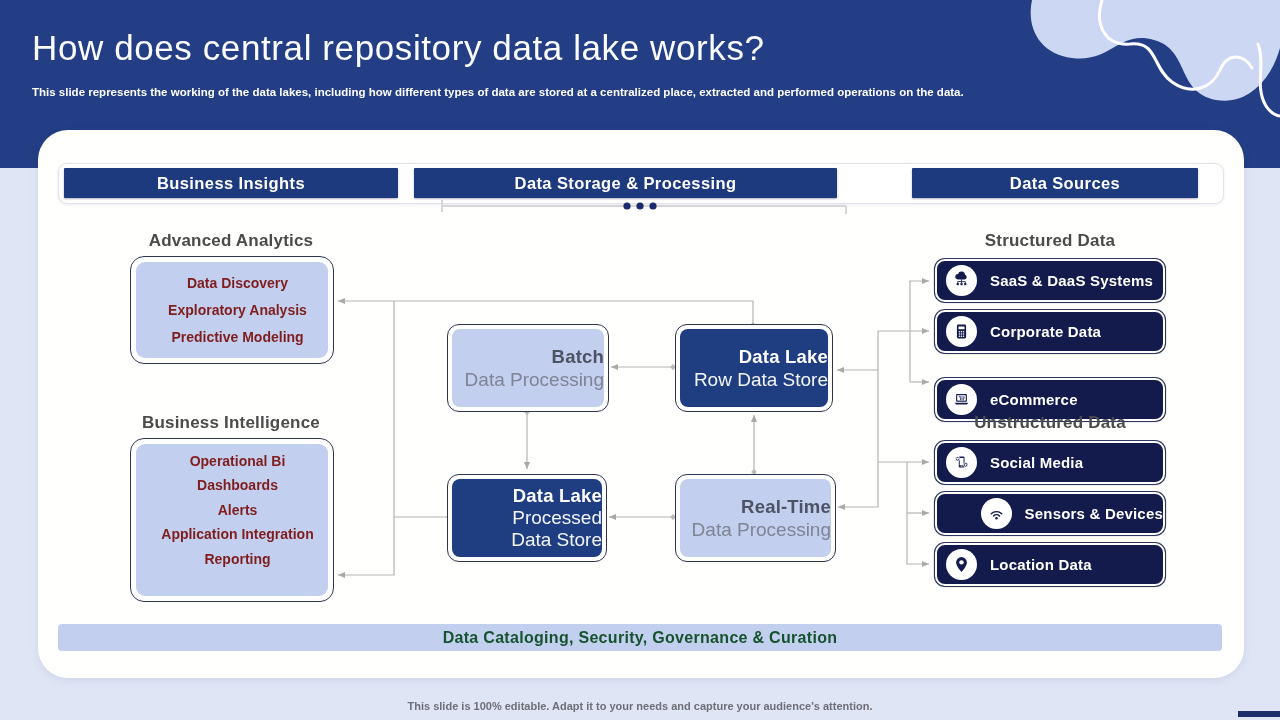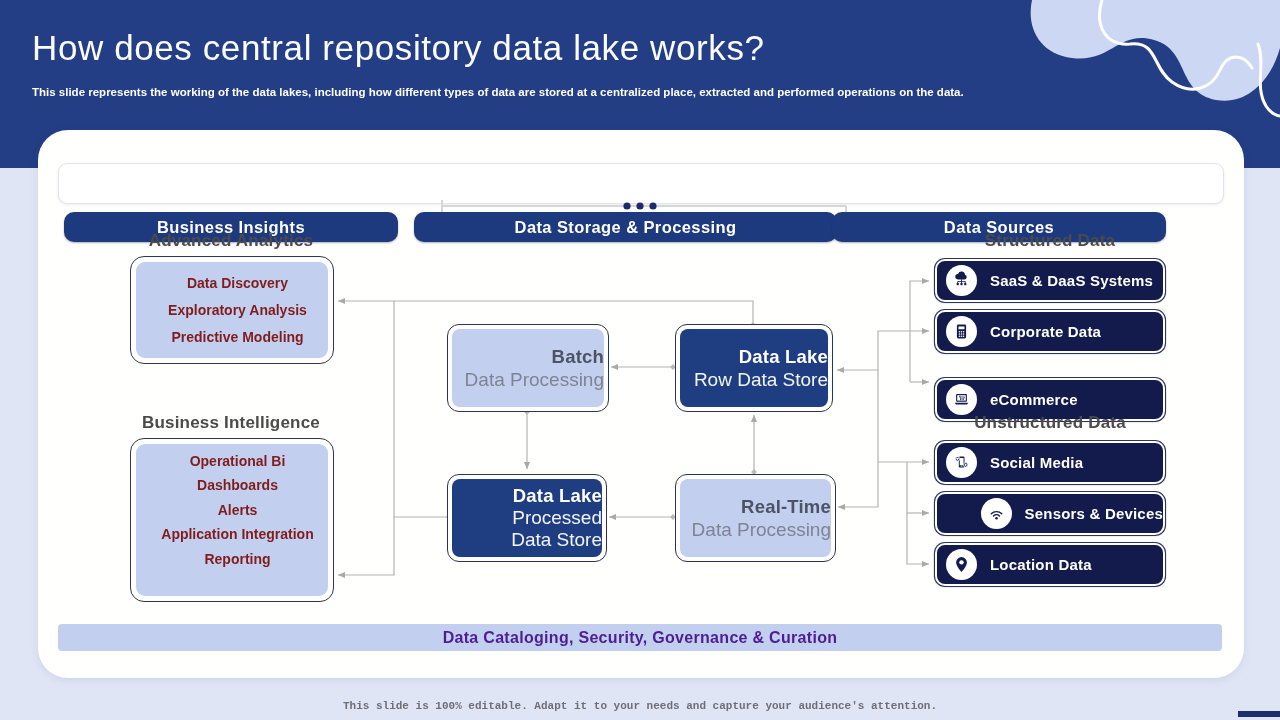--- a/index.html
+++ b/index.html
@@ -14,24 +14,24 @@
   .deco{left:0;top:0;z-index:2;pointer-events:none;}
   .title{left:32px;top:28px;width:980px;color:#fbfcfe;font-size:35px;font-weight:400;
          letter-spacing:.6px;z-index:3;}
   .subtitle{left:32px;top:86px;width:1000px;color:#ffffff;font-size:11.5px;font-weight:700;z-index:3;}
   
   .card{left:38px;top:130px;width:1206px;height:548px;background:#fffffe;border-radius:30px;
         box-shadow:0 2px 8px rgba(50,60,110,.10);z-index:2;}
   
   .tabs-row{left:58px;top:163px;width:1164px;height:39px;background:#ffffff;border:1px solid #e3e3e9;
             border-radius:9px;box-shadow:0 1px 3px rgba(60,70,120,.10);z-index:4;}
-  .tab{height:30px;top:168px;background:#1e3a7e;border-radius:10px;color:#ffffff;font-size:16.5px;
+  .tab{height:30px;top:168px;background:#1e3a7e;border-radius:1px;color:#ffffff;font-size:16.5px;
        font-weight:700;letter-spacing:.4px;display:flex;align-items:center;justify-content:center;
-       z-index:5;box-shadow:0 1px 2px rgba(20,30,70,.35);cursor:pointer;margin-top:44px;}
-  .tab1{left:64px;width:334px;} .tab2{left:414px;width:423px;} .tab3{left:832px;width:334px;}
+       z-index:5;box-shadow:0 1px 2px rgba(20,30,70,.35);cursor:pointer;}
+  .tab1{left:64px;width:334px;} .tab2{left:414px;width:423px;} .tab3{left:912px;width:266px;padding-left:20px;}
   
   .wires{left:0;top:0;z-index:4;pointer-events:none;}
   
   .sec-h{color:#4b4b4b;font-size:17px;font-weight:700;text-align:center;z-index:5;letter-spacing:.2px;}
   
   .lbox{background:#ffffff;border:1.4px solid #303850;border-radius:14px;z-index:5;}
   .lbox-fill{position:absolute;left:5px;right:5px;top:5px;bottom:5px;background:#c3cfee;border-radius:9px;}
   .litems{position:absolute;left:17px;right:6px;color:#7f1d1d;font-weight:700;font-size:14px;text-align:center;}
   .aa-items{top:13px;line-height:27px;}
   .bi-items{top:10px;line-height:24.4px;}
@@ -45,23 +45,23 @@
   .t-dark{color:#4c5364;} .s-gray{color:#7e8494;} .t-white{color:#ffffff;} .s-white{color:#f2f4fa;}
   
   .pill{left:935px;width:230px;height:43px;background:#131b4d;border:2.5px solid #ffffff;border-radius:10px;
         box-shadow:0 0 0 1.1px #2b355f,0 1px 2px rgba(20,25,60,.25);
         display:flex;align-items:center;padding-left:9px;gap:13px;box-sizing:border-box;z-index:5;cursor:pointer;}
   .pill-icon{width:31px;height:31px;border-radius:50%;background:#ffffff;flex:0 0 31px;
              display:flex;align-items:center;justify-content:center;}
   .pill-label{color:#ffffff;font-size:15px;font-weight:700;letter-spacing:.2px;white-space:nowrap;}
   
   .bottom-bar{left:58px;top:624px;width:1164px;height:27px;background:#c3cfee;border-radius:4px;
-              display:flex;align-items:center;justify-content:center;color:#4c1d95;font-size:16px;
+              display:flex;align-items:center;justify-content:center;color:#14532d;font-size:16px;
               font-weight:700;letter-spacing:.3px;z-index:5;}
-  .footer{left:0;top:700px;width:1280px;text-align:center;color:#6e6e78;font-size:11px;font-weight:600;z-index:3;font-family:Liberation Mono, monospace;}
+  .footer{left:0;top:700px;width:1280px;text-align:center;color:#6e6e78;font-size:11px;font-weight:600;z-index:3;}
   .brand-strip{left:1238px;top:711px;width:42px;height:6px;background:#1d2d6b;z-index:3;}
 </style>
 </head>
 <body>
 
 <div class="abs band"></div>
 
 <svg class="abs deco" width="1280" height="130" viewBox="0 0 1280 130">
   <path d="M1032,0 C1026,28 1040,54 1072,58 C1112,63 1118,30 1154,40 C1190,50 1176,92 1216,100 C1248,106 1272,78 1280,48 L1280,0 Z" fill="#ccd7f3"></path>
   <path d="M1102,0 C1094,26 1106,46 1130,44 C1158,41 1152,68 1172,82 C1192,96 1212,88 1220,70 C1228,52 1244,54 1252,68" fill="none" stroke="#ffffff" stroke-width="3" stroke-linecap="round"></path>

